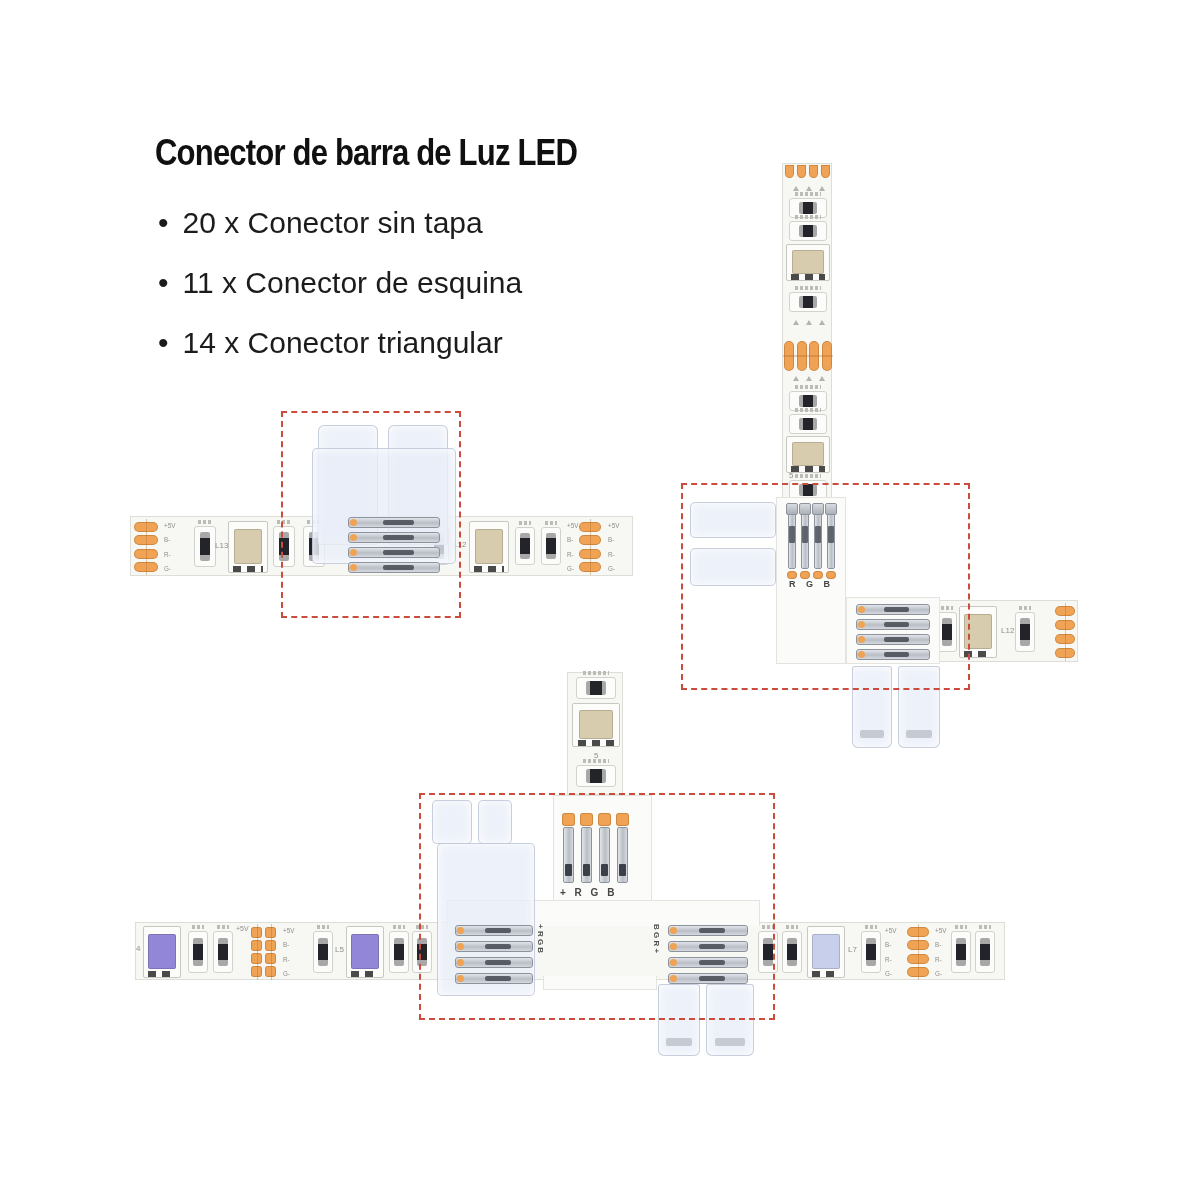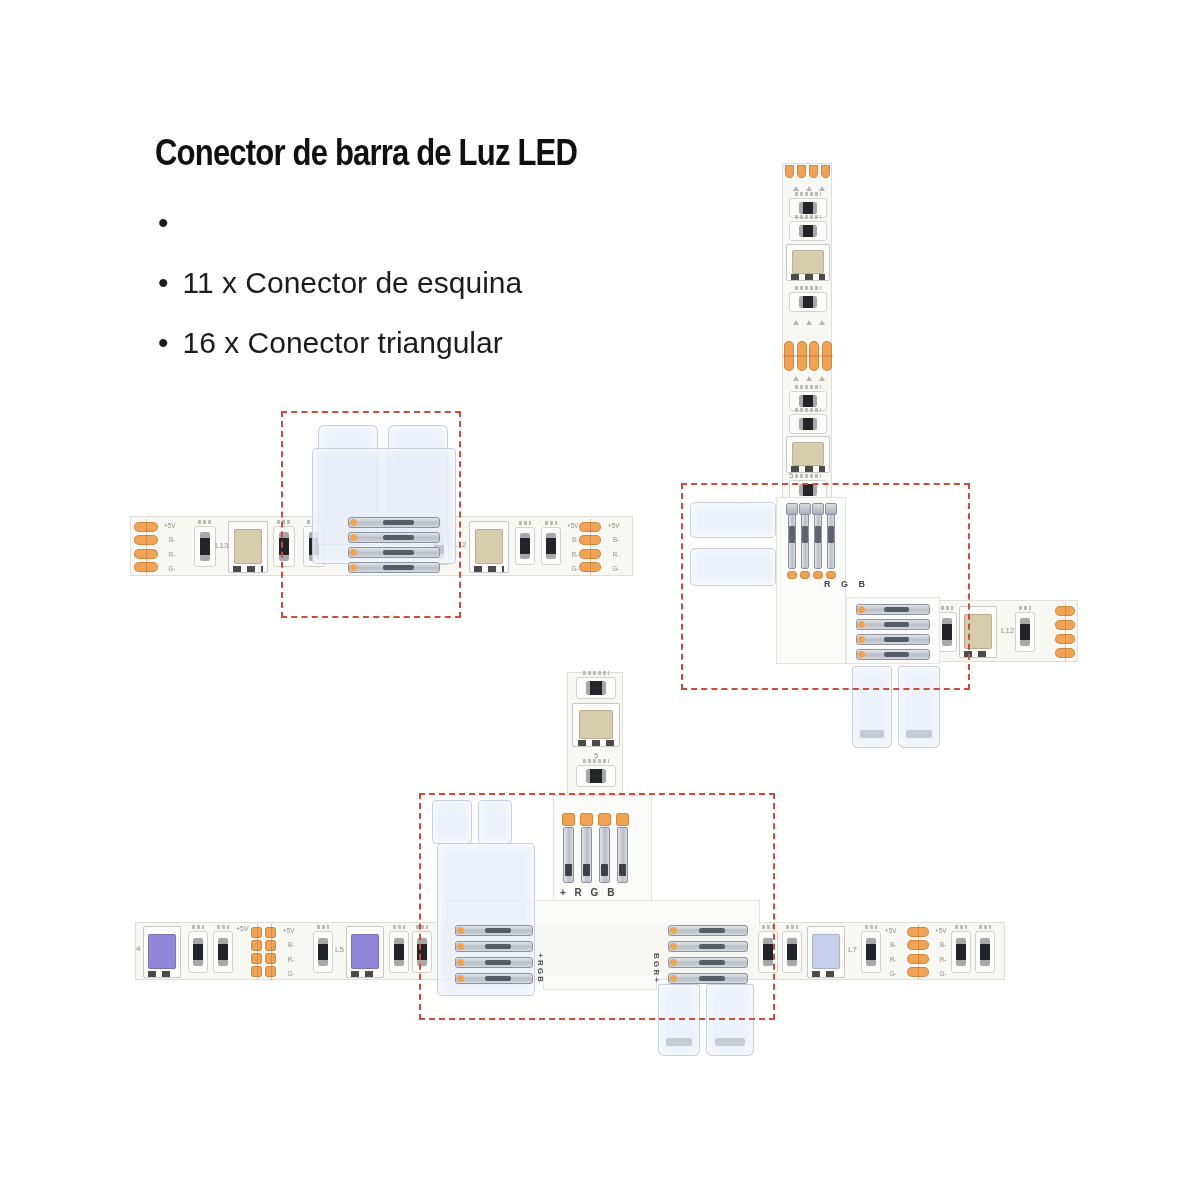--- a/index.html
+++ b/index.html
@@ -1,17 +1,17 @@
 <!DOCTYPE html>
 <html style="--box-red: #CB4B3C; --pad-orange: #F0A355; --led-purple: #9186D8; --led-beige: #D8CCAE; --led-blue: #C7CFEA; --strip-white: #F7F7F4; --mark-gray: #8E8E8A; --ink: #101010;"><head>
 <meta charset="utf-8">
 <style>
   html,body { margin:0; padding:0; background:#fff; }
   .canvas { position:relative; width:1200px; height:1200px; background:#fff; overflow:hidden;
-            font-family:"Liberation Sans", sans-serif; margin:0 auto;text-align:right; }
+            font-family:"Liberation Sans", sans-serif; margin:0 auto; }
   .canvas * { box-sizing:border-box; }
   .abs { position:absolute; }
 
   
   .title { position:absolute; left:155px; top:132px; font-size:37px; font-weight:bold;
            letter-spacing:-1px; color:var(--ink,#101010); white-space:nowrap; margin:0;
            transform:scaleX(.84); transform-origin:left top; }
   .bullets { position:absolute; left:158px; top:206px; }
   .bullet { display:flex; align-items:center; height:34px; margin-bottom:26px;
             font-size:30px; color:#1c1c1c; }
@@ -88,28 +88,29 @@
 </style>
 </head>
 <body>
 
 <div class="canvas">
 
   <h1 class="title">Conector de barra de Luz LED</h1>
   <div class="bullets">
     <div class="bullet">
       <span class="dot">•</span>
+      <span>20 x Conector sin tapa</span>
     </div>
     <div class="bullet">
       <span class="dot">•</span>
       <span>11 x Conector de esquina</span>
     </div>
     <div class="bullet">
       <span class="dot">•</span>
-      <span>16 x Conector triangular</span>
+      <span>14 x Conector triangular</span>
     </div>
   </div>
 
   <div class="abs">
     <div class="strip" style="left:130px;top:516px;width:503px;height:60px">
       <div class="pads-col" style="left:3px;top:4px;width:24px;height:52px">
         <i class="pad-o"></i>
           <i class="pad-o"></i>
           <i class="pad-o"></i>
           <i class="pad-o"></i>
@@ -202,21 +203,21 @@
     <div class="clip" style="left:690px;top:502px;width:86px;height:36px"></div>
     <div class="clip" style="left:690px;top:548px;width:86px;height:38px"></div>
     <div class="pin-v" style="left:788px;top:505px;height:64px"></div>
     <div class="pin-v" style="left:801px;top:505px;height:64px"></div>
     <div class="pin-v" style="left:814px;top:505px;height:64px"></div>
     <div class="pin-v" style="left:827px;top:505px;height:64px"></div>
     <i class="pad-dot" style="left:787px;top:571px"></i>
     <i class="pad-dot" style="left:800px;top:571px"></i>
     <i class="pad-dot" style="left:813px;top:571px"></i>
     <i class="pad-dot" style="left:826px;top:571px"></i>
-    <span class="hlabel" style="left:824px;top:580px">R G B</span>
+    <span class="hlabel" style="left:789px;top:580px">R G B</span>
     <div class="pin-h" style="left:856px;top:604px;width:74px"></div>
     <div class="pin-h" style="left:856px;top:619px;width:74px"></div>
     <div class="pin-h" style="left:856px;top:634px;width:74px"></div>
     <div class="pin-h" style="left:856px;top:649px;width:74px"></div>
     <div class="strip" style="left:930px;top:600px;width:148px;height:62px">
       <div class="res" style="left:6px;top:11px;width:20px;height:40px"></div>
       <div class="led" style="left:28px;top:5px;width:38px;height:52px"></div>
       <span class="tinylbl" style="left:70px;top:26px">L12</span>
       <div class="res" style="left:84px;top:11px;width:20px;height:40px"></div>
       <div class="pads-col" style="left:124px;top:4px;width:20px;height:54px">

